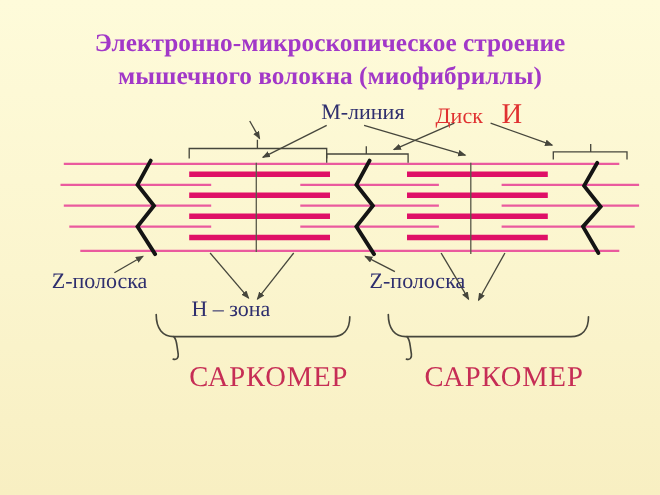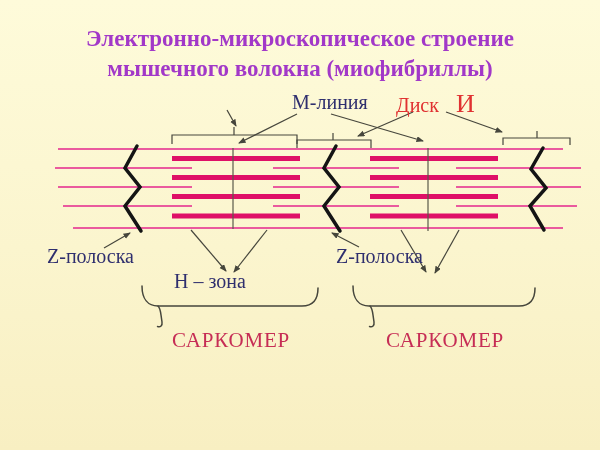--- a/index.html
+++ b/index.html
@@ -13,21 +13,21 @@
   .title{
     position:absolute;left:0;right:0;top:24px;
     text-align:center;
     font-size:23px;line-height:30px;
     color:var(--title,#A238C8);
     font-weight:bold;
   }
   .lbl{position:absolute;white-space:nowrap;line-height:1.05;}
   .red{color:var(--red-label,#E03131);font-size:20px;}
   .navy{color:var(--navy-label,#2F2F6E);font-size:20px;}
-  .crimson{color:var(--sarcomere-label,#C62D55);font-size:21px;letter-spacing:0.8px;text-align:center;}
+  .crimson{color:var(--sarcomere-label,#C62D55);font-size:26px;letter-spacing:0.8px;text-align:center;}
   .disk-i{display:flex;align-items:baseline;gap:17px;}
   .disk-i .big{font-size:26px;}
   svg{position:absolute;left:0;top:0;}
   .thin{stroke:var(--thin-filament,#EA5A9E);stroke-width:2;fill:none;}
   .thick{stroke:var(--thick-filament,#DF1067);stroke-width:5;fill:none;}
   .mline{stroke:#5A5A4A;stroke-width:1.2;fill:none;}
   .zz{stroke:var(--z-line,#141414);stroke-width:3.5;fill:none;stroke-linecap:round;}
   .ann{stroke:var(--annotation,#46463C);stroke-width:1.2;fill:none;}
   .brace{stroke:var(--annotation,#46463C);stroke-width:1.5;fill:none;stroke-linecap:round;}
 </style>

